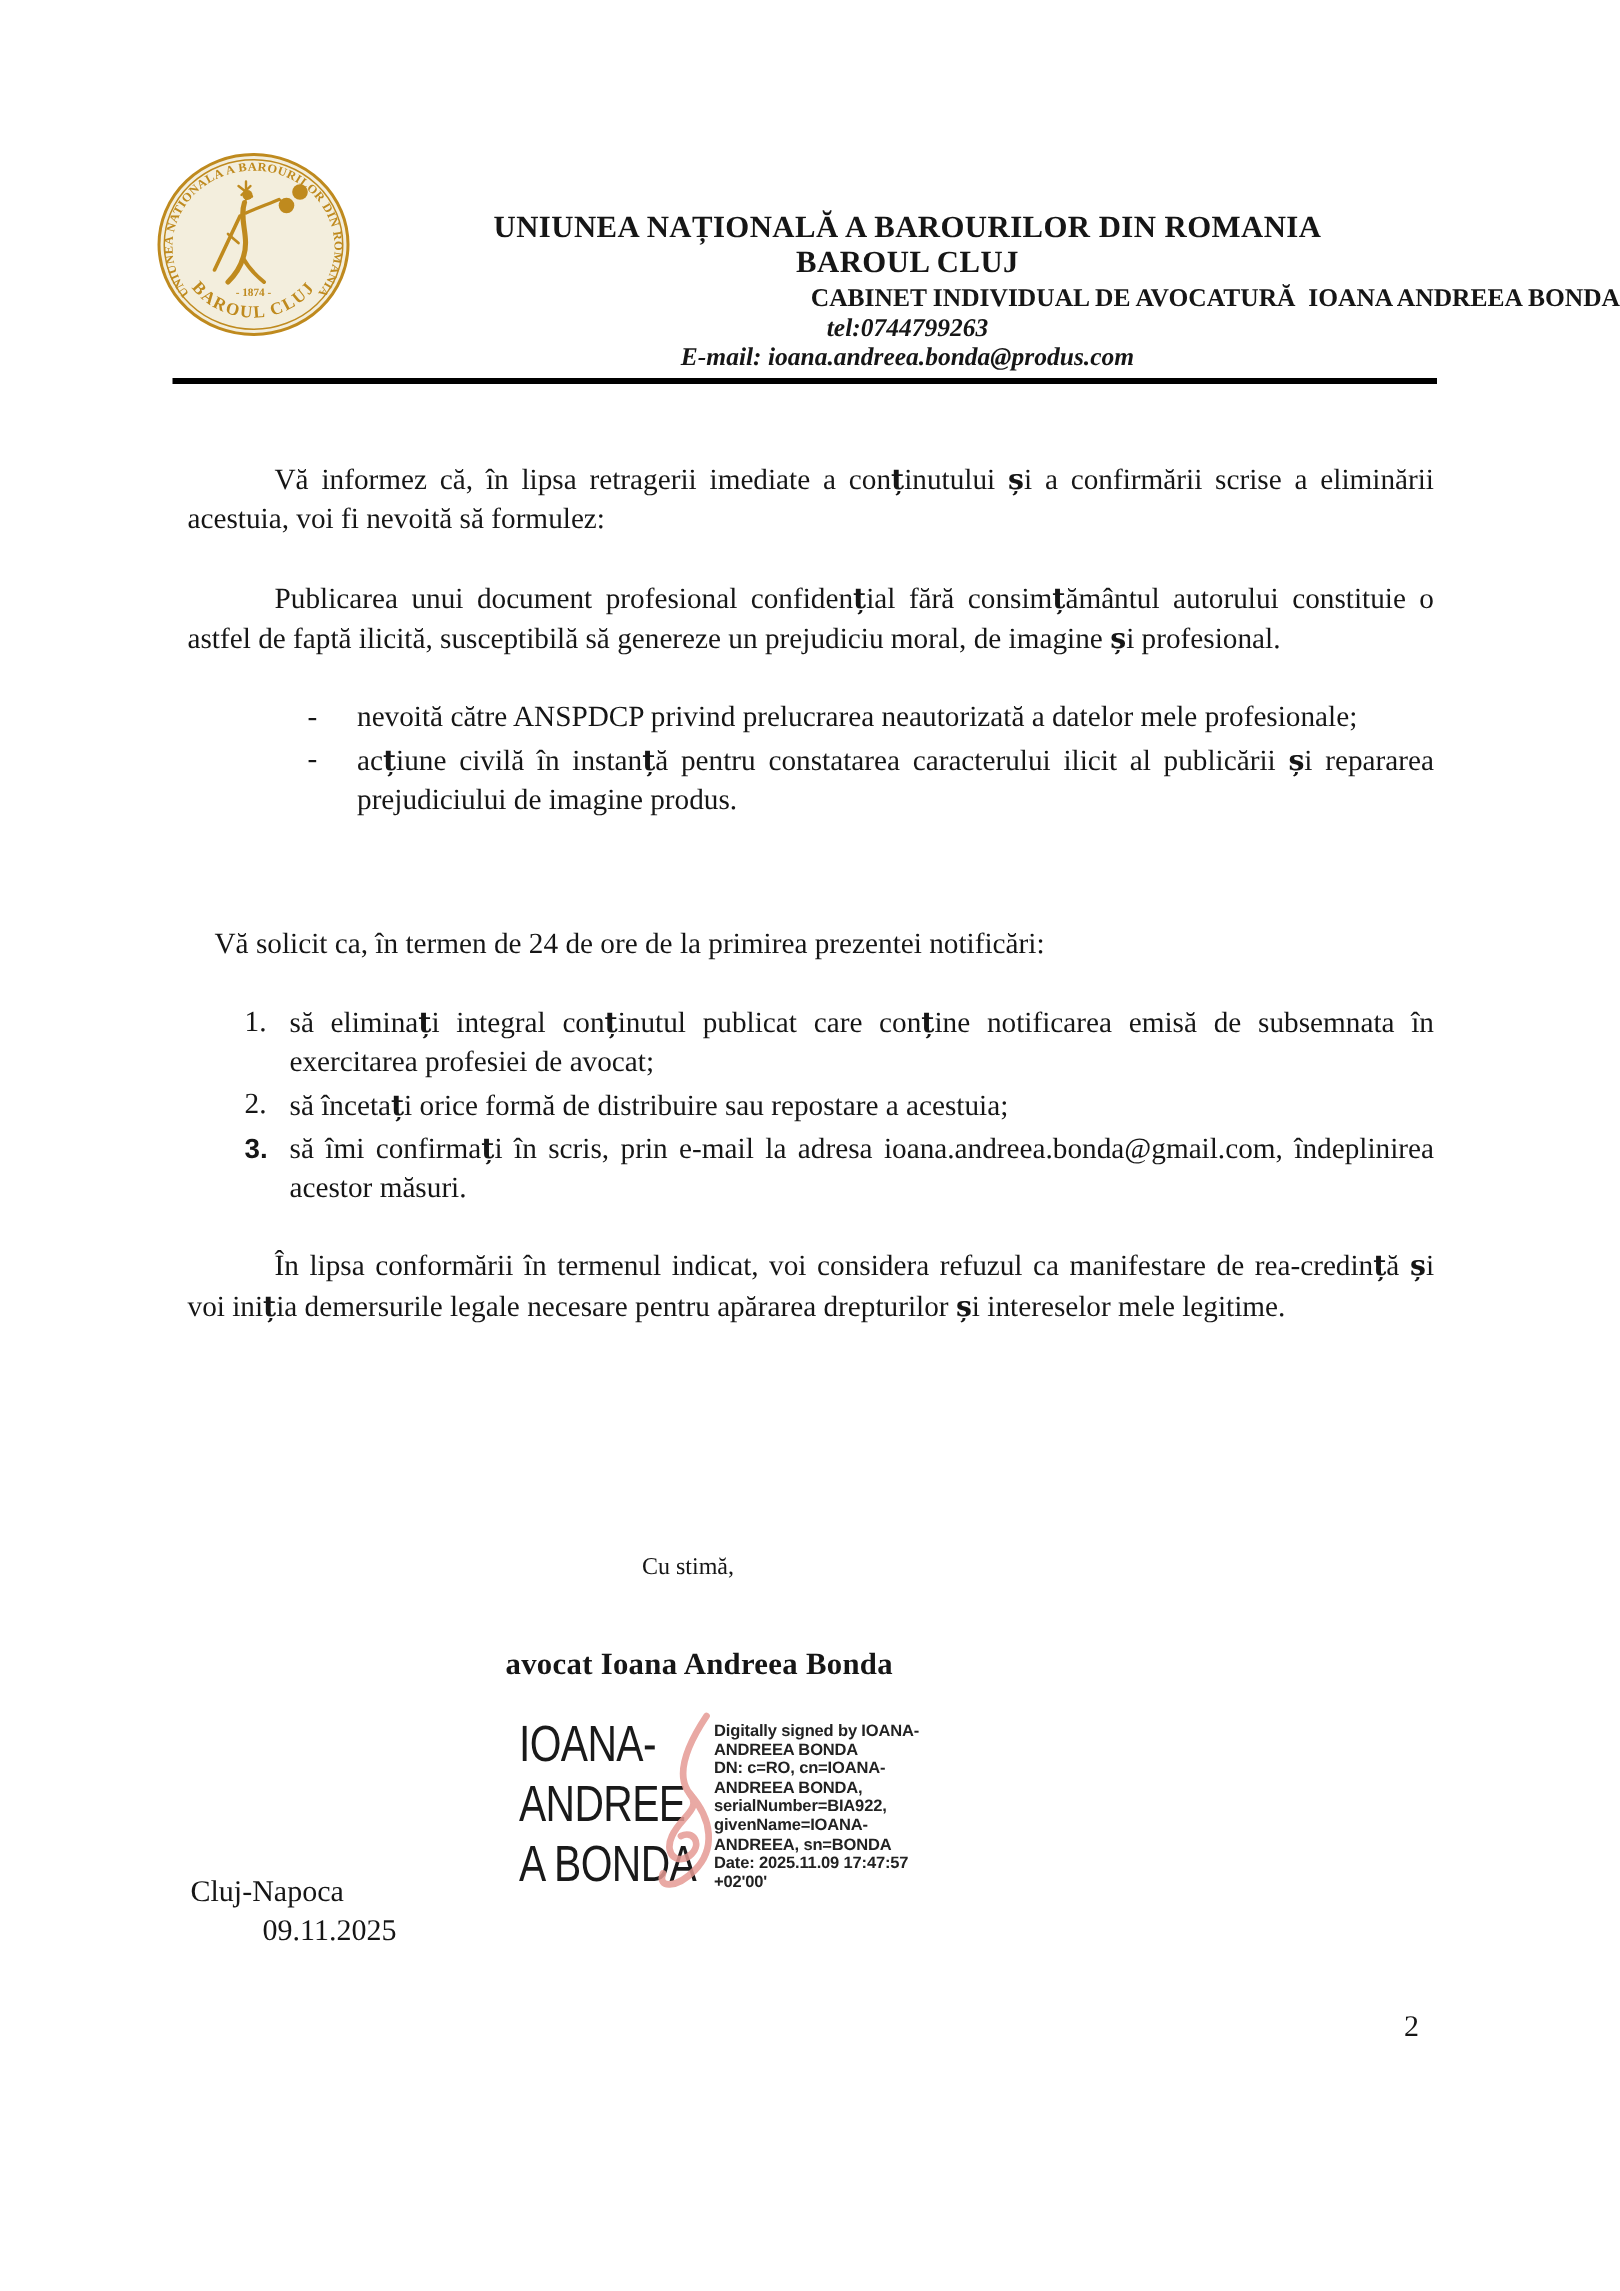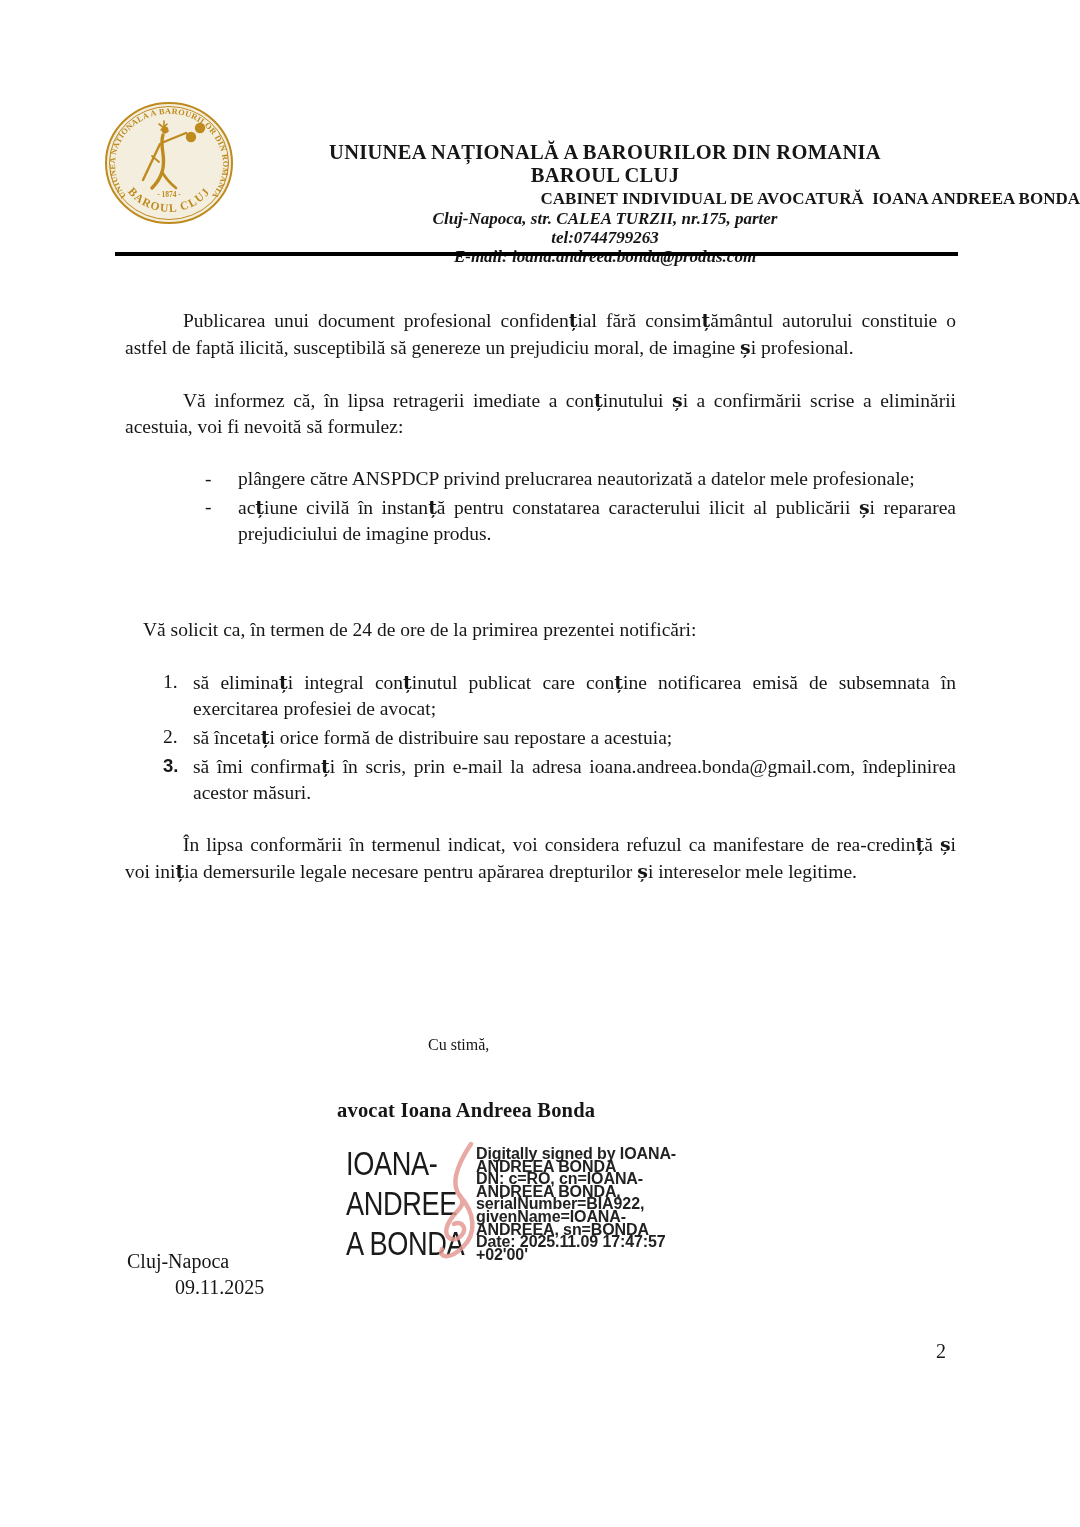--- a/index.html
+++ b/index.html
@@ -31,21 +31,21 @@
   .cbch{font-family:"DejaVu Serif",serif;font-weight:700;font-size:.97em;}
 
   
   .salutation{position:absolute;left:428px;top:1036px;font-size:16px;text-align:right;}
   .signer{position:absolute;left:337px;top:1099px;font-size:20.5px;font-weight:bold;letter-spacing:.2px;}
   .sig-name{position:absolute;left:346px;top:1143px;font-family:"Liberation Sans",sans-serif;
             font-size:34px;line-height:40px;color:#1a1a1a;white-space:nowrap;
             letter-spacing:-.5px;transform:scaleX(.8);transform-origin:0 0;}
   .flourish{position:absolute;left:433px;top:1141px;}
   .sig-details{position:absolute;left:476px;top:1148px;font-family:"Liberation Sans",sans-serif;
-               font-size:16px;font-weight:700;line-height:12.6px;white-space:pre;color:#222;
+               font-size:11px;font-weight:700;line-height:12.6px;white-space:pre;color:#222;
                letter-spacing:-.1px;}
   .place{position:absolute;left:127px;top:1250px;font-size:20px;}
   .date{position:absolute;left:127px;top:1276px;font-size:20px;margin-left:48px;}
   .pagenum{position:absolute;left:936px;top:1340px;font-size:20px;}
 </style>
 </head>
 <body>
 
 <div class="page">
 
@@ -78,33 +78,32 @@
         </text>
         <text x="66" y="97" text-anchor="middle" font-size="7.5" font-weight="bold">- 1874 -</text>
       </g>
     </g>
   </svg>
 
   <div class="lh-text">
     <div class="lh1">UNIUNEA NAȚIONALĂ A BAROURILOR DIN ROMANIA</div>
     <div class="lh1">BAROUL CLUJ</div>
     <div class="lh2">CABINET INDIVIDUAL DE AVOCATURĂ  IOANA ANDREEA BONDA</div>
-    <div class="lh3">Cluj-Napoca, str. CALEA TURZII, nr.175, parter</div>
     <div class="lh3">tel:0744799263</div>
     <div class="lh3">E-mail: ioana.andreea.bonda@produs.com</div>
   </div>
   <div class="rule"></div>
 
   <div class="body">
+    <p class="para cb">Vă informez că, în lipsa retragerii imediate a con<span class="cbch">ț</span>inutului <span class="cbch">ș</span>i a confirmării scrise a eliminării acestuia, voi fi nevoită să formulez:</p>
     <p class="para cb">Publicarea unui document profesional confiden<span class="cbch">ț</span>ial fără consim<span class="cbch">ț</span>ământul autorului constituie o astfel de faptă ilicită, susceptibilă să genereze un prejudiciu moral, de imagine <span class="cbch">ș</span>i profesional.</p>
-    <p class="para cb">Vă informez că, în lipsa retragerii imediate a con<span class="cbch">ț</span>inutului <span class="cbch">ș</span>i a confirmării scrise a eliminării acestuia, voi fi nevoită să formulez:</p>
     <div class="list bullets" id="bullet-list">
         <div class="li-row">
           <span class="li-marker">-</span>
-          <span class="li-text cb">plângere către ANSPDCP privind prelucrarea neautorizată a datelor mele profesionale;</span>
+          <span class="li-text cb">nevoită către ANSPDCP privind prelucrarea neautorizată a datelor mele profesionale;</span>
         </div>
         <div class="li-row">
           <span class="li-marker">-</span>
           <span class="li-text cb">ac<span class="cbch">ț</span>iune civilă în instan<span class="cbch">ț</span>ă pentru constatarea caracterului ilicit al publicării <span class="cbch">ș</span>i repararea prejudiciului de imagine produs.</span>
         </div>
       </div>
     <p class="para no-indent cb">Vă solicit ca, în termen de 24 de ore de la primirea prezentei notificări:</p>
     <div class="list numbered" id="numbered-list">
         <div class="li-row">
           <span class="li-marker">1.</span>

